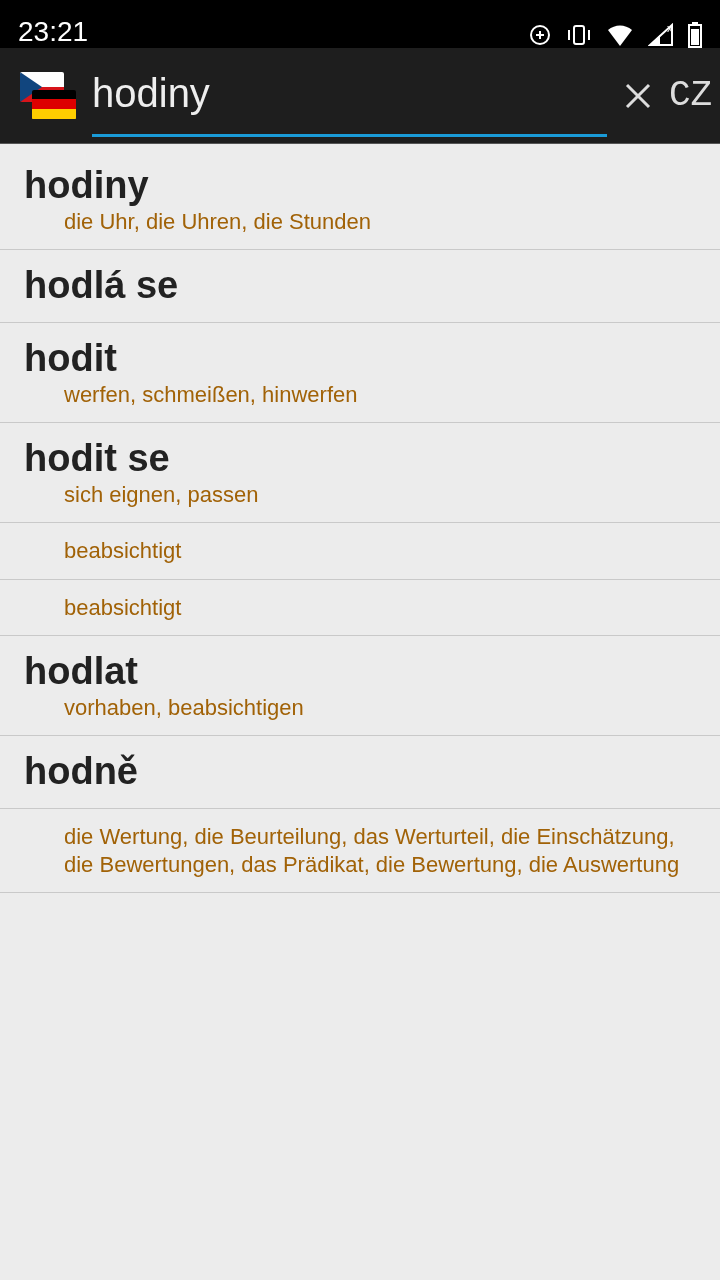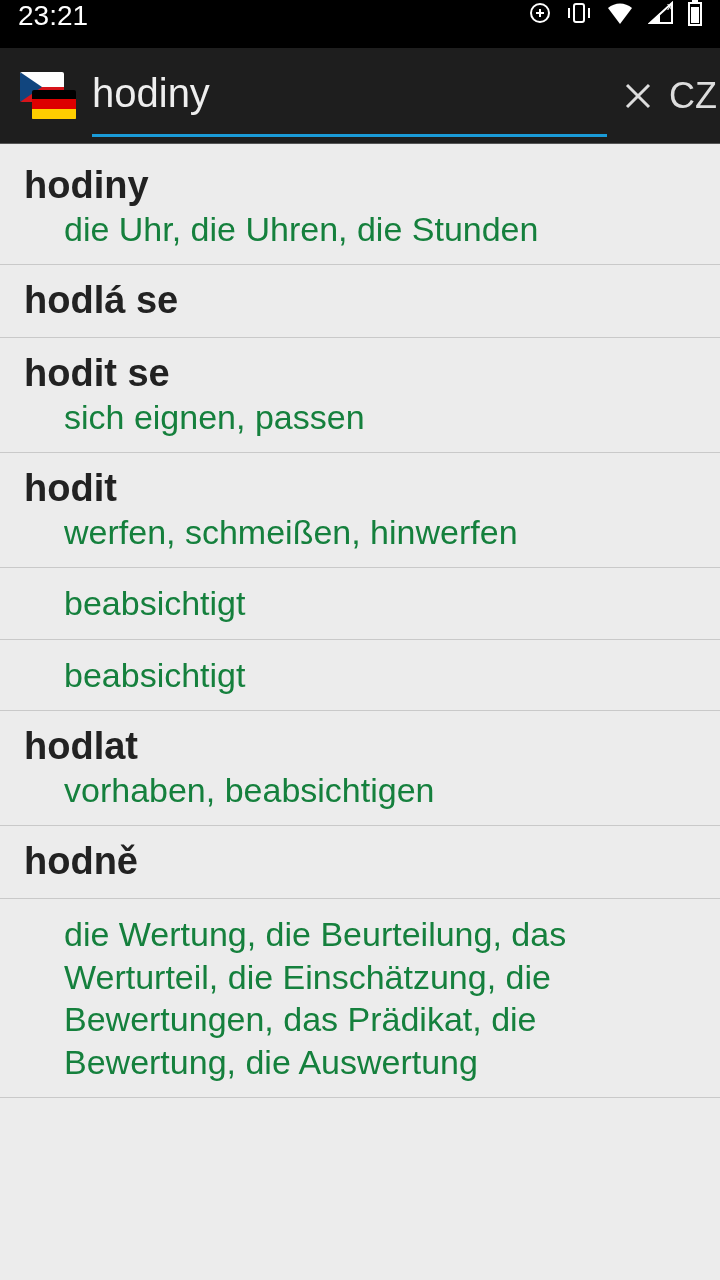--- a/index.html
+++ b/index.html
@@ -5,21 +5,21 @@
   * { margin: 0; padding: 0; box-sizing: border-box; }
   html, body { width: 720px; height: 1280px; overflow: hidden; font-family: sans-serif; }
   body { background: #ececec; }
 
   
   .status-bar {
     height: 48px;
     background: #000;
     color: #fff;
     display: flex;
-    align-items: flex-start;
+    align-items: flex-end;
     padding: 0 18px;
     font-size: 28px;
     font-weight: 500;
   }
   .status-bar .time { flex: 0 0 auto; }
   .status-bar .spacer { flex: 1; }
   .status-icons { display: flex; align-items: center; gap: 14px; }
   .status-icons svg, .status-icons .icon { display: block; }
 
   
@@ -88,20 +88,21 @@
     color: #ddd;
     cursor: pointer;
   }
   .lang-btn {
     width: 80px;
     text-align: center;
     color: #ddd;
     font-size: 36px;
     font-weight: 500;
     cursor: pointer;
+    font-family: Liberation Mono, monospace;
   }
 
   
   .results {
     background: #ececec;
     height: calc(1280px - 48px - 96px);
     overflow: hidden;
     padding: 0 0 0 0;
   }
   .entry {
@@ -109,22 +110,22 @@
     border-bottom: 1px solid #c9c9c9;
   }
   .entry:first-child { padding-top: 20px; }
   .entry .head {
     font-size: 38px;
     font-weight: 700;
     color: #222;
     line-height: 1.15;
   }
   .entry .trans {
-    font-size: 34px;
-    color: #15803d;
+    font-size: 22px;
+    color: #a16207;
     line-height: 1.25;
     padding-left: 40px;
   }
 </style>
 </head>
 <body>
 
 <div class="status-bar">
   <span class="time">23:21</span>
   <span class="spacer"></span>
@@ -180,28 +181,28 @@
 
 <div class="results" id="results">
     <div class="entry">
       <div class="head">hodiny</div>
       <div class="trans">die Uhr, die Uhren, die Stunden</div>
     </div>
     <div class="entry">
       <div class="head">hodlá se</div>
     </div>
     <div class="entry">
+      <div class="head">hodit</div>
+      <div class="trans">werfen, schmeißen, hinwerfen</div>
+    </div>
+    <div class="entry">
       <div class="head">hodit se</div>
       <div class="trans">sich eignen, passen</div>
     </div>
     <div class="entry">
-      <div class="head">hodit</div>
-      <div class="trans">werfen, schmeißen, hinwerfen</div>
-    </div>
-    <div class="entry">
       <div class="trans">beabsichtigt</div>
     </div>
     <div class="entry">
       <div class="trans">beabsichtigt</div>
     </div>
     <div class="entry">
       <div class="head">hodlat</div>
       <div class="trans">vorhaben, beabsichtigen</div>
     </div>
     <div class="entry">

